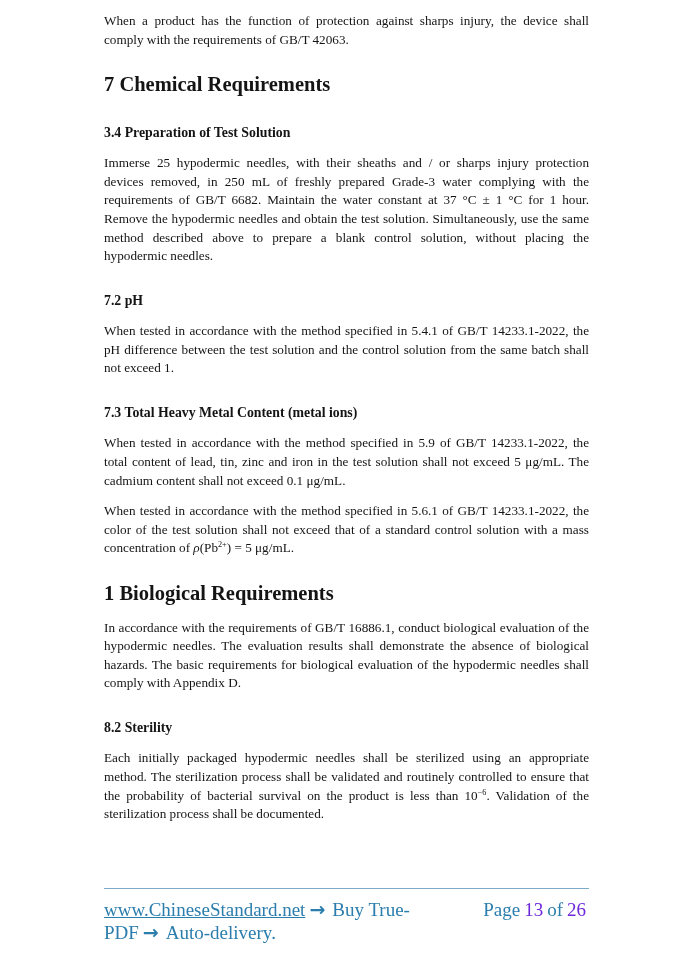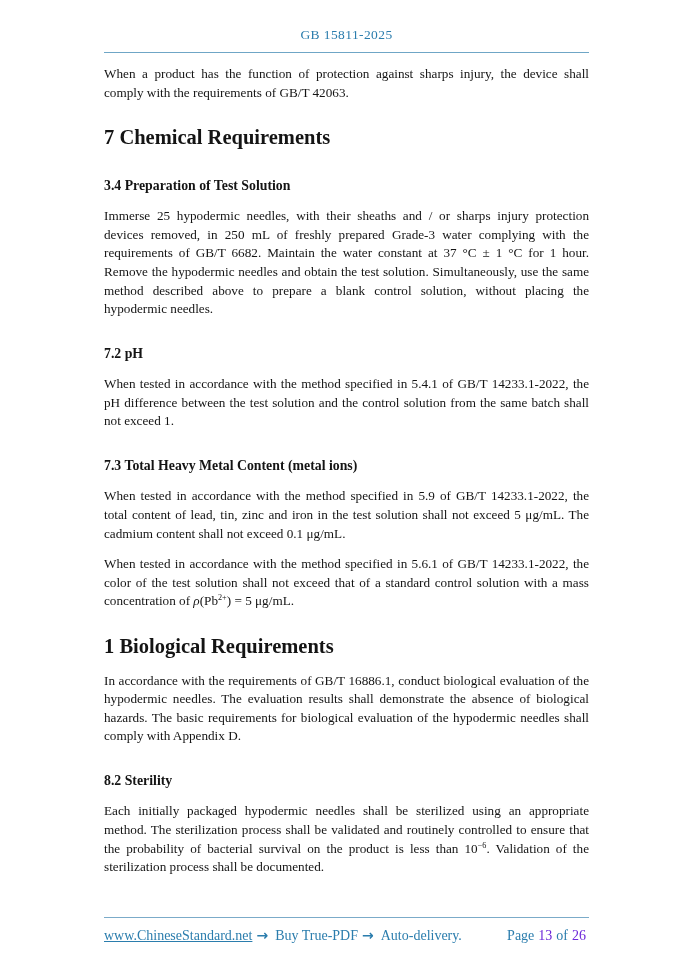--- a/index.html
+++ b/index.html
@@ -60,21 +60,21 @@
   .footer-rule {
     border-top: 1px solid #7babc9;
     height: 0;
     margin-bottom: 9px;
   }
   .footer-row {
     display: flex;
     justify-content: space-between;
     align-items: baseline;
     color: #2b7dad;
-    font-size: 14px;
+    font-size: 19px;
   }
   .footer-left a {
     color: #2b7dad;
     text-decoration: underline;
     cursor: pointer;
   }
   .footer-left .seg { margin-left: 4px; }
   .arrow {
     font-family: "DejaVu Sans", sans-serif;
     font-weight: bold;
@@ -85,24 +85,20 @@
     color: #6d28d9;
     margin: 0 3px;
   }
   .footer-right .lbl { margin: 0 1px; }
 </style>
 </head>
 <body>
 
 <div class="page">
 
-  <div class="header">
-    <div class="doc-number">GB 15811-2025</div>
-    <div class="header-rule"></div>
-  </div>
 
   <div class="content">
 
     <p class="para">When a product has the function of protection against sharps injury, the device shall comply with the requirements of GB/T 42063.</p>
 
     <div class="h-big">7 Chemical Requirements</div>
 
     <div class="h-sub">3.4 Preparation of Test Solution</div>
     <p class="para">Immerse 25 hypodermic needles, with their sheaths and / or sharps injury protection devices removed, in 250 mL of freshly prepared Grade-3 water complying with the requirements of GB/T 6682. Maintain the water constant at 37 °C ± 1 °C for 1 hour. Remove the hypodermic needles and obtain the test solution. Simultaneously, use the same method described above to prepare a blank control solution, without placing the hypodermic needles.</p>
 

